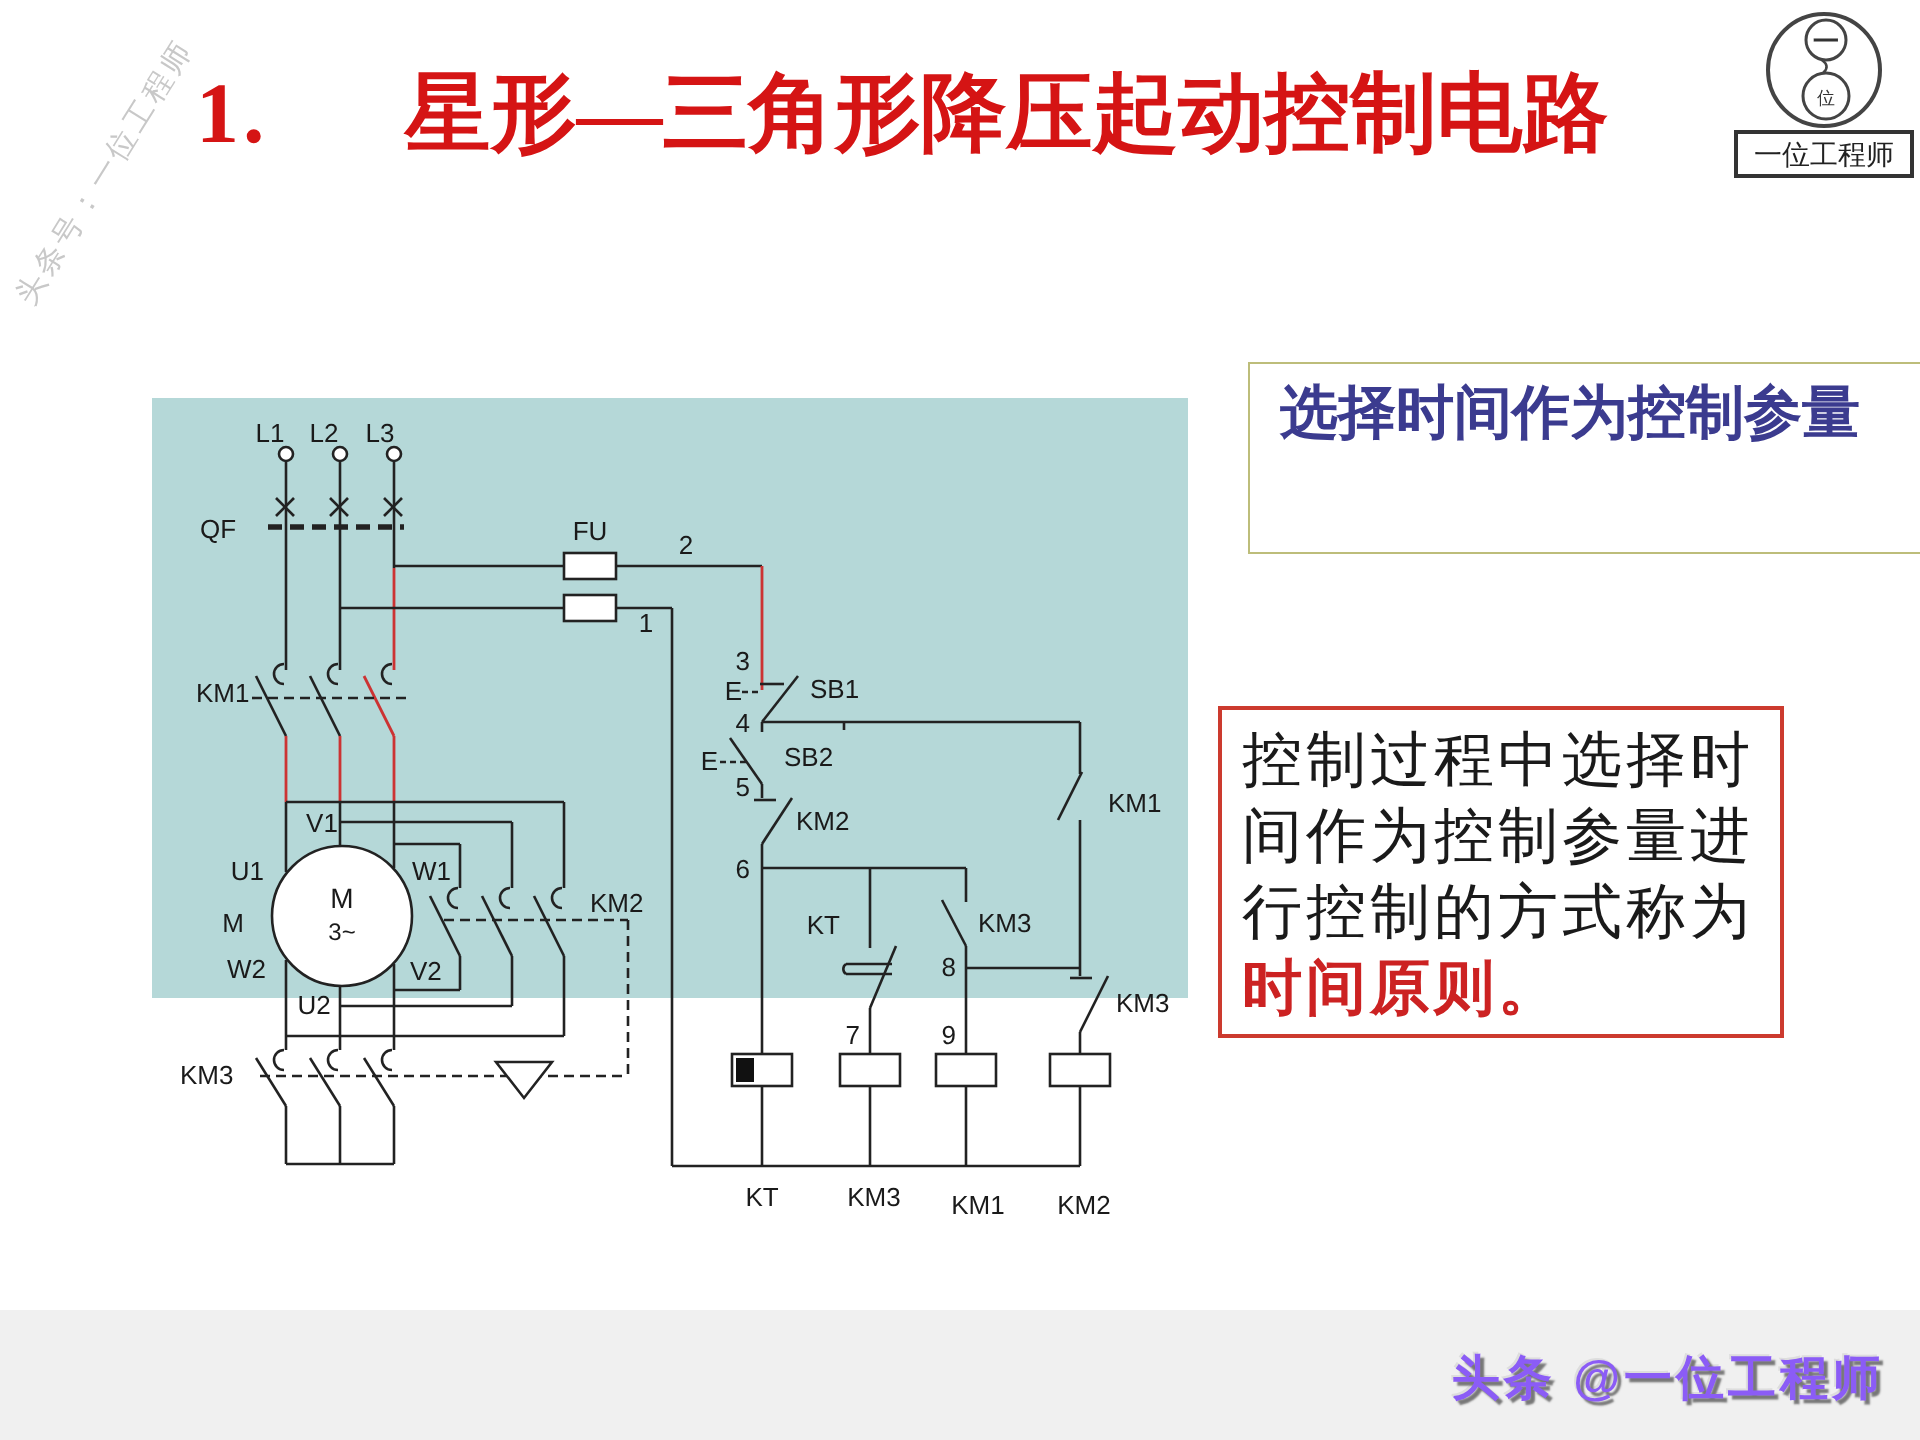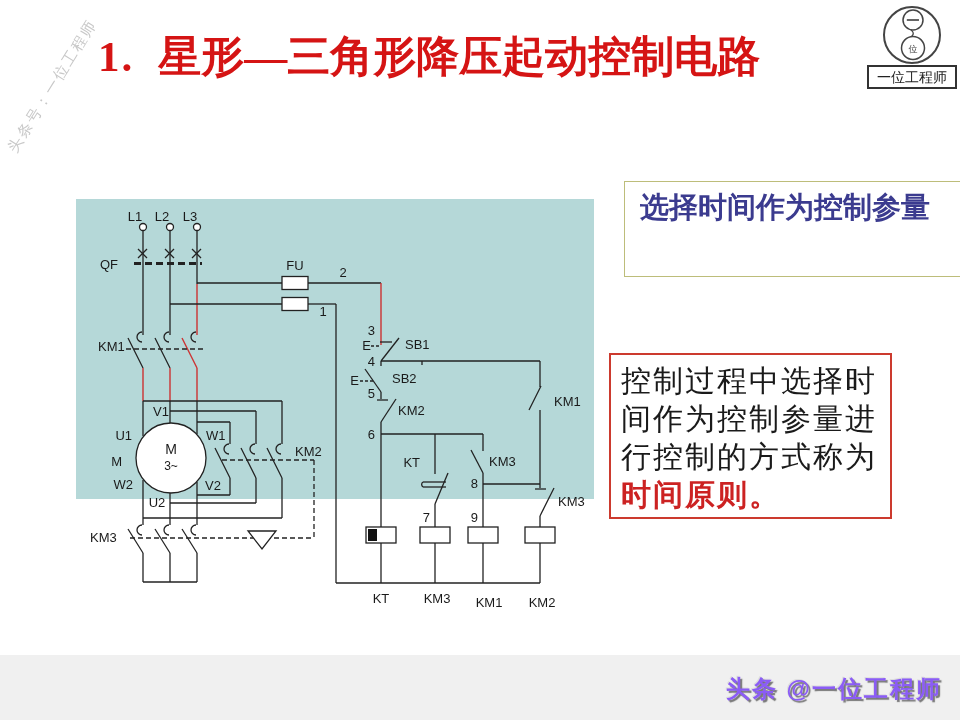--- a/index.html
+++ b/index.html
@@ -13,21 +13,21 @@
 .slide{position:relative;width:960px;height:720px;background:#ffffff;overflow:hidden;
   font-family:"Liberation Sans","DejaVu Sans",sans-serif;}
 .bottom-band{position:absolute;left:0;top:655px;width:960px;height:65px;background:var(--band_bg);}
 .watermark{position:absolute;left:4px;top:146px;transform:rotate(-58deg);transform-origin:0 0;
   color:var(--watermark_gray);font-size:15px;letter-spacing:2px;white-space:nowrap;
   font-family:"Liberation Serif","DejaVu Serif",serif;}
 .title{position:absolute;left:98px;top:28px;width:800px;color:var(--title_red);
   font-family:"Liberation Serif","DejaVu Serif",serif;font-weight:bold;font-size:43px;
   white-space:nowrap;}
 .title .num{letter-spacing:2px;}
-.title .txt{margin-left:24px;}
+.title .txt{margin-left:68px;}
 .logo{position:absolute;left:866px;top:4px;width:92px;height:86px;}
 .circuit-panel{position:absolute;left:76px;top:199px;width:518px;height:300px;background:var(--panel_bg);}
 .circuit-panel svg{display:block;width:518px;height:414px;}
 .w{stroke:var(--line_black);stroke-width:1.3;fill:none;}
 .r{stroke:var(--wire_red);stroke-width:1.4;fill:none;}
 .dash{stroke-dasharray:5 3;}
 .sdash{stroke-dasharray:3 2;}
 .hdash{stroke-width:2.8;stroke-dasharray:7 4;}
 .cfill{fill:#ffffff;}
 .clabel{font-family:"Liberation Sans","DejaVu Sans",sans-serif;fill:#1a1a1a;}

